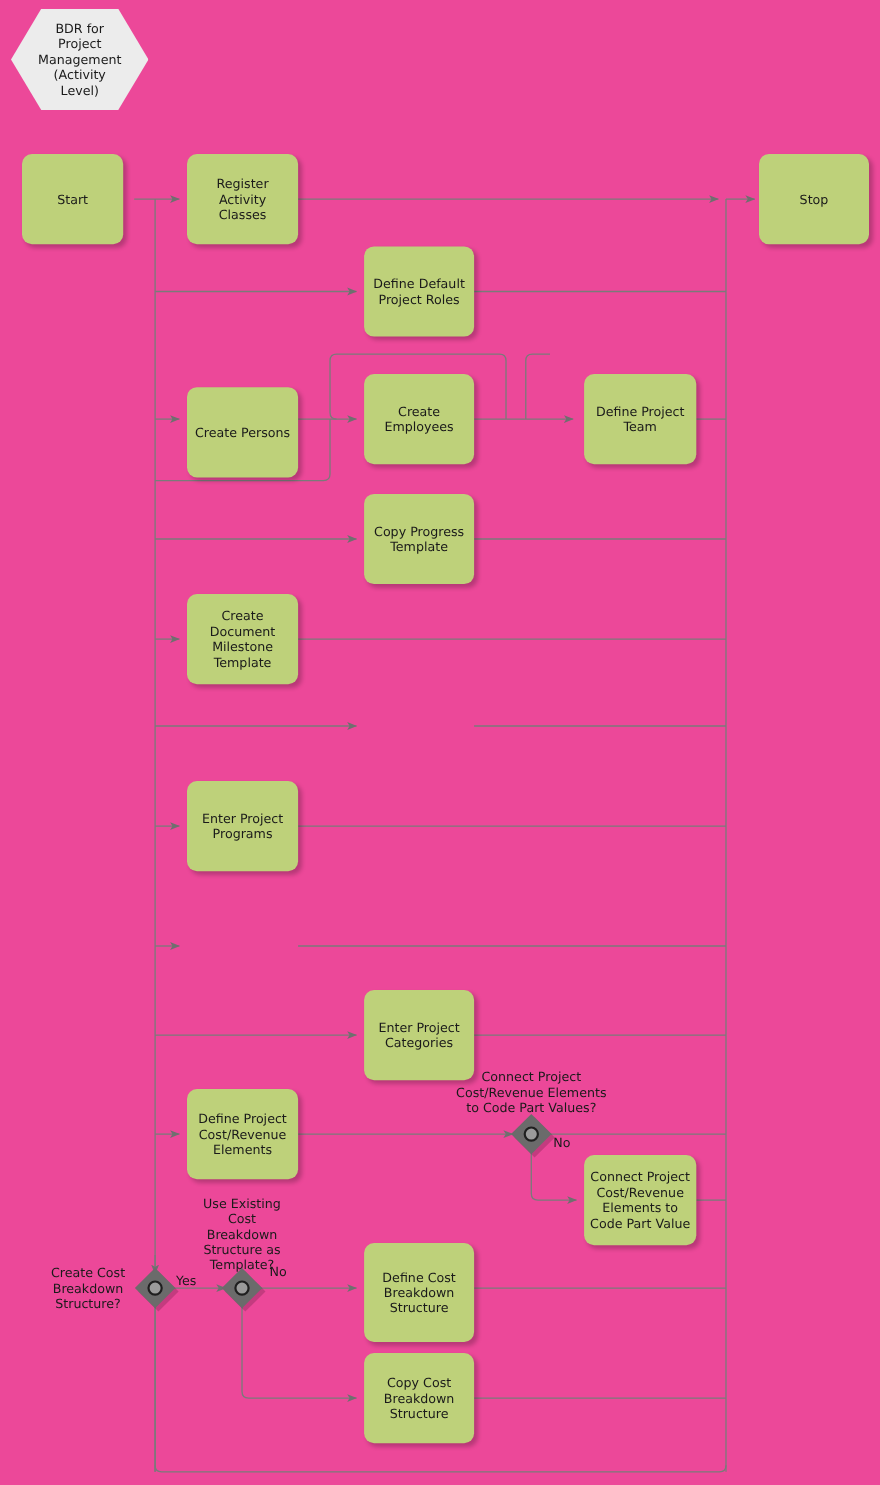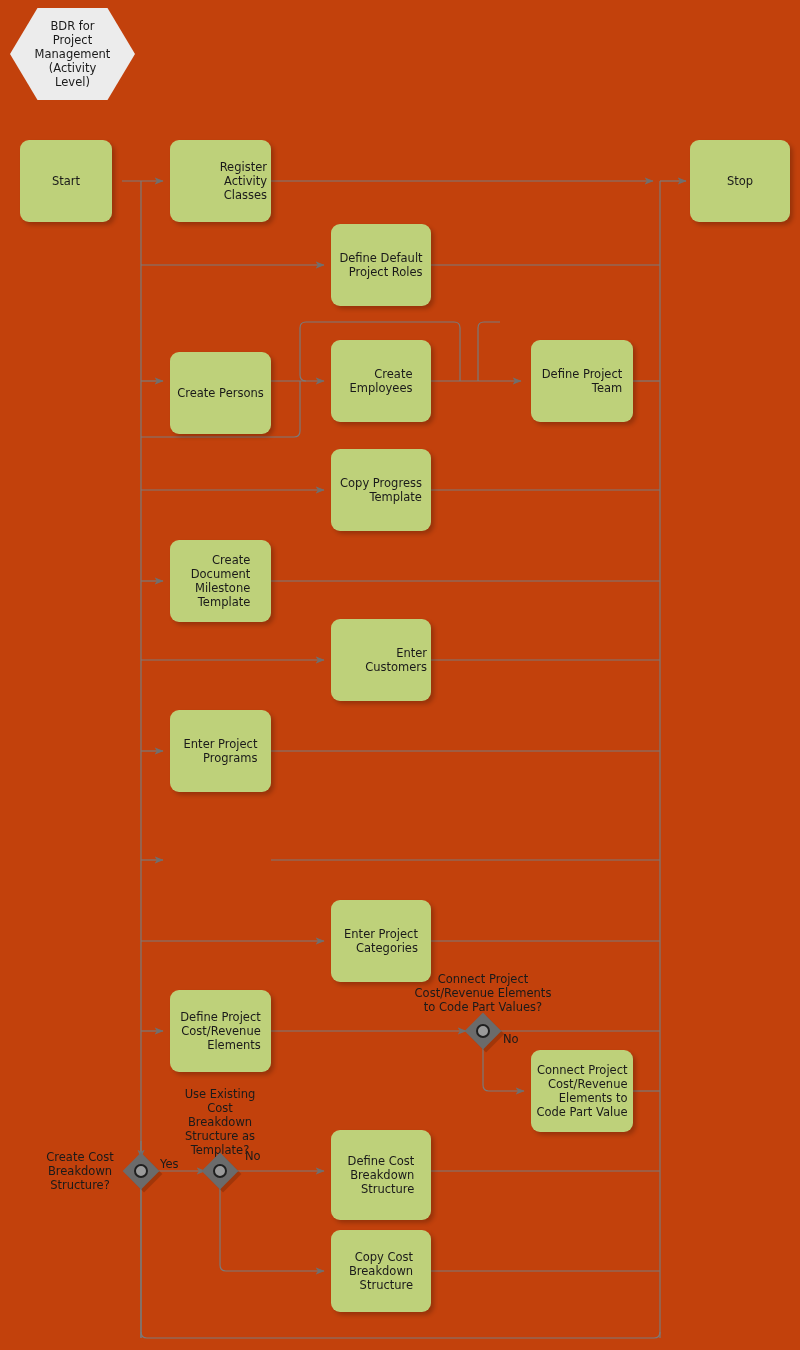--- a/index.html
+++ b/index.html
@@ -1,25 +1,25 @@
 <!DOCTYPE html>
 <html><head>
 <meta charset="utf-8">
 <style>
   html,body{margin:0;padding:0;background:#ffffff;}
   #stage{position:relative;width:800px;height:1350px;
          font-family:"DejaVu Sans","Liberation Sans",sans-serif;
-         background:#c2410c;overflow:hidden;}
+         background:#ec4899;overflow:hidden;}
   svg#wires{position:absolute;left:0;top:0;width:800px;height:1350px;}
 
   .node{position:absolute;box-sizing:border-box;
         background:#bed17a;border-radius:9px;
         box-shadow:3px 3px 4px rgba(0,0,0,.22);
         display:flex;align-items:center;justify-content:center;
-        text-align:right;color:#1a1a1a;font-size:11.5px;line-height:14px;
+        text-align:center;color:#1a1a1a;font-size:11.5px;line-height:14px;
         padding:2px 4px;white-space:pre-line;}
 
   .hexwrap{position:absolute;}
   .hex{width:125px;height:92px;background:#ececec;
        -webkit-clip-path:polygon(22% 0,78% 0,100% 50%,78% 100%,22% 100%,0 50%);
        clip-path:polygon(22% 0,78% 0,100% 50%,78% 100%,22% 100%,0 50%);
        display:flex;align-items:center;justify-content:center;text-align:center;
        font-size:11.5px;line-height:14px;color:#1a1a1a;white-space:pre-line;}
   .hexshadow{position:absolute;left:4px;top:4px;width:125px;height:92px;
        background:rgba(0,0,0,.18);
@@ -138,21 +138,20 @@
 Team</div>
 
   <div class="node" style="left:331px;top:449px;width:100px;height:82px;">Copy Progress
 Template</div>
 
   <div class="node" style="left:170px;top:540px;width:101px;height:82px;">Create
 Document
 Milestone
 Template</div>
 
-  <div class="node" style="left:331px;top:619px;width:100px;height:82px;">Enter Customers</div>
 
   <div class="node" style="left:170px;top:710px;width:101px;height:82px;">Enter Project
 Programs</div>
 
 
   <div class="node" style="left:331px;top:900px;width:100px;height:82px;">Enter Project
 Categories</div>
 
   <div class="node" style="left:170px;top:990px;width:101px;height:82px;">Define Project
 Cost/Revenue

